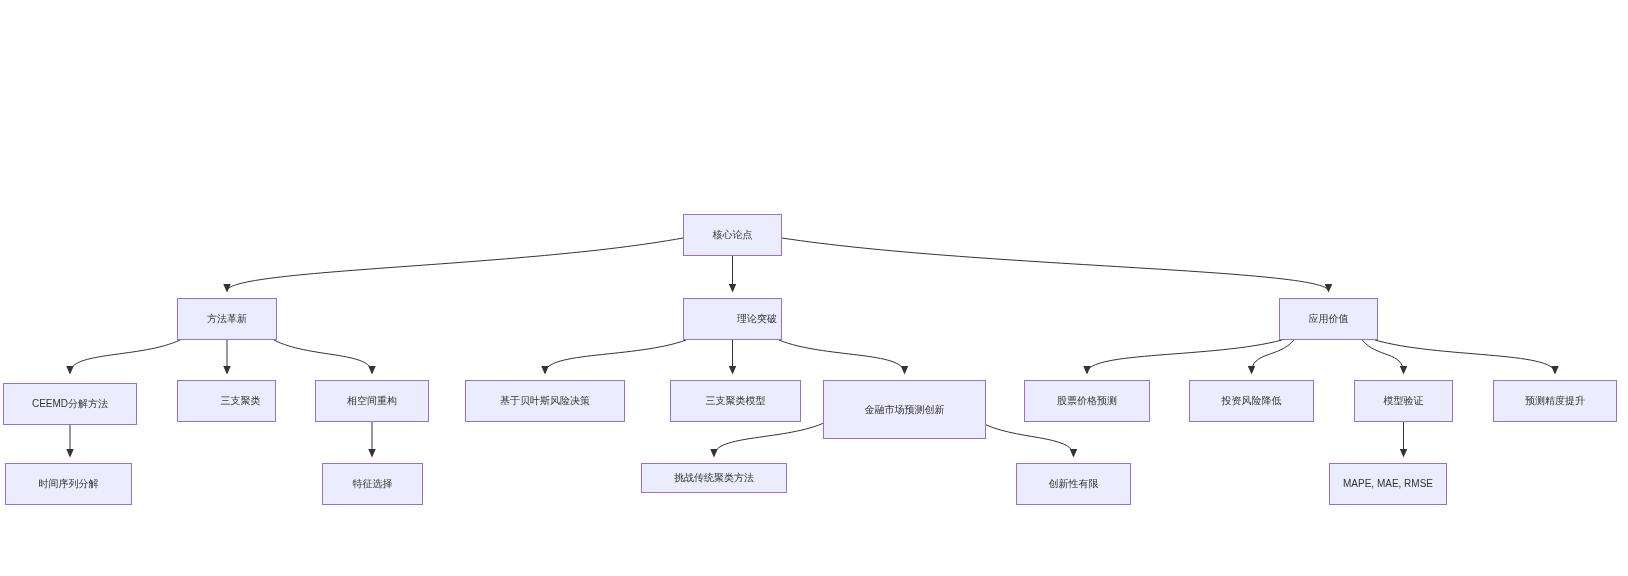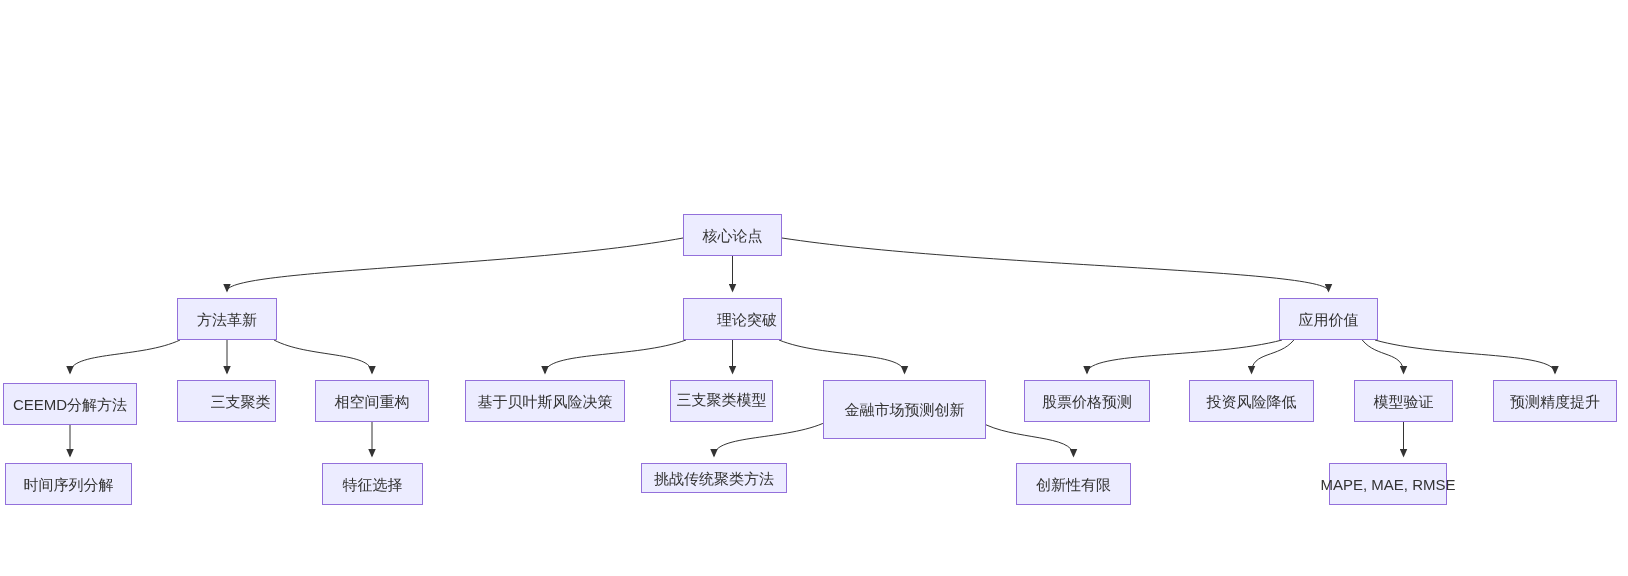--- a/index.html
+++ b/index.html
@@ -28,21 +28,21 @@
   }
   .node {
     position: absolute;
     box-sizing: border-box;
     display: flex;
     align-items: center;
     justify-content: center;
     background: var(--node-fill, #ECECFF);
     border: 1px solid var(--node-border, #9370DB);
     color: var(--text, #333333);
-    font-size: 15px;
+    font-size: 10px;
     line-height: 1;
     white-space: nowrap;
     text-align: center;
   }
   .node-label {
     padding: 0 4px;
   }
 </style>
 </head>
 <body>
@@ -93,21 +93,21 @@
       </div>
       <div class="node" style="left: 177px; top: 380px; width: 99px; height: 42px; padding-left: 28px;">
         <span class="node-label">三支聚类</span>
       </div>
       <div class="node" style="left: 315px; top: 380px; width: 114px; height: 42px;">
         <span class="node-label">相空间重构</span>
       </div>
       <div class="node" style="left: 465px; top: 380px; width: 160px; height: 42px;">
         <span class="node-label">基于贝叶斯风险决策</span>
       </div>
-      <div class="node" style="left: 670px; top: 380px; width: 103px; height: 42px; font-family: Liberation Mono, monospace;">
+      <div class="node" style="left: 670px; top: 380px; width: 131px; height: 42px;">
         <span class="node-label">三支聚类模型</span>
       </div>
       <div class="node" style="left: 823px; top: 380px; width: 163px; height: 59px; text-align: center;">
         <span class="node-label">金融市场预测创新</span>
       </div>
       <div class="node" style="left: 1024px; top: 380px; width: 126px; height: 42px;">
         <span class="node-label">股票价格预测</span>
       </div>
       <div class="node" style="left: 1189px; top: 380px; width: 125px; height: 42px;">
         <span class="node-label">投资风险降低</span>

